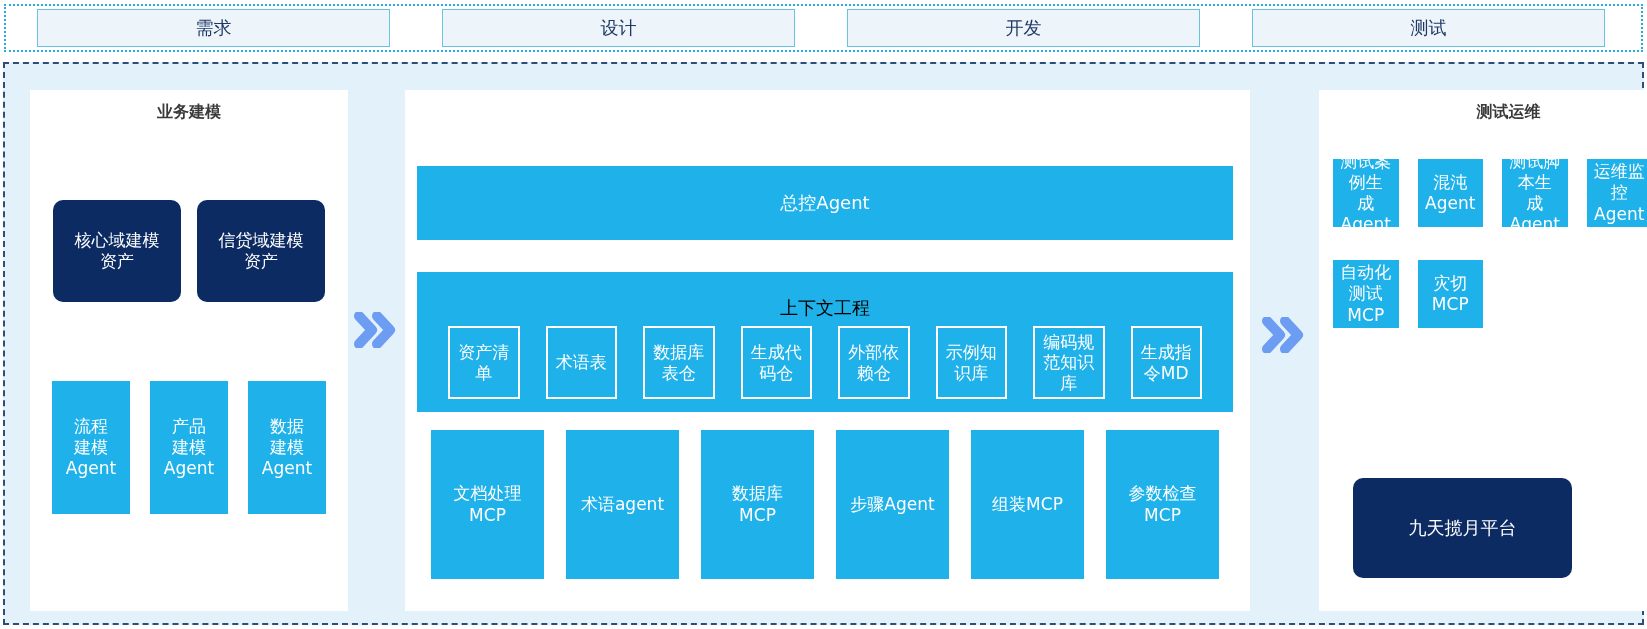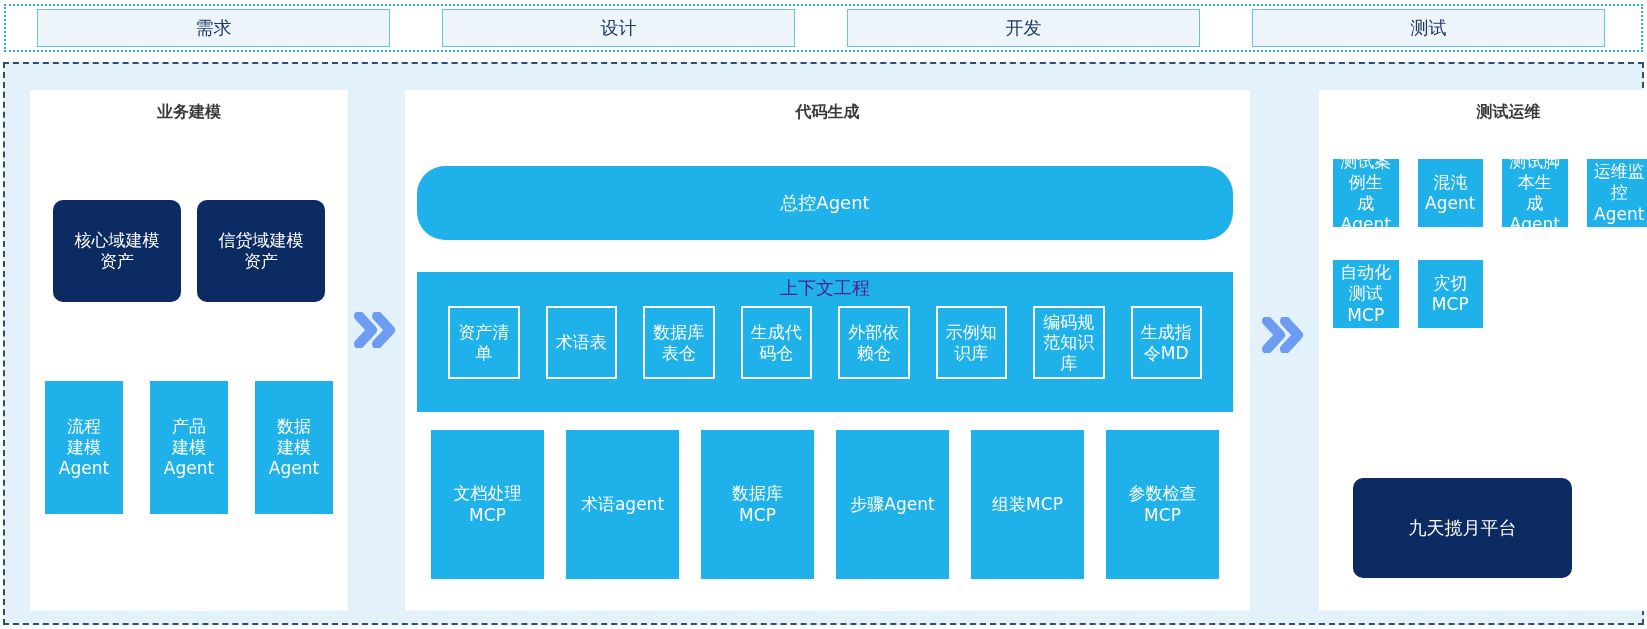--- a/index.html
+++ b/index.html
@@ -38,35 +38,35 @@
     display:flex;align-items:center;justify-content:center;
     text-align:center;color:#ffffff;font-size:17px;line-height:1.25;
     white-space:pre-line;box-sizing:border-box;
   }
   .cyan{background:#1FB1E9;}
   .navy{background:#0D2B63;border-radius:10px;}
   
   .panel-business{left:25px;width:318px;}
   .asset-row{position:absolute;top:110px;left:0;right:0;display:flex;justify-content:center;gap:16px;}
   .asset-row .bx{width:128px;height:102px;}
-  .agent-row{position:absolute;top:291px;left:0;right:0;display:flex;justify-content:center;gap:27px;}
+  .agent-row{position:absolute;top:291px;left:0;right:0;display:flex;justify-content:center;gap:20px;}
   .agent-row .bx{width:78px;height:133px;}
   
   .panel-codegen{left:400px;width:845px;}
   .master-bar{
     position:absolute;top:76px;left:12px;right:17px;height:74px;
     display:flex;align-items:center;justify-content:center;
-    color:#fff;font-size:18px;border-radius:28px;
+    color:#fff;font-size:18px;
   }
   .context-section{
     position:absolute;top:182px;left:12px;right:17px;height:140px;
     box-sizing:border-box;
   }
   .context-title{
-    padding-top:4px;text-align:center;color:#4c1d95;font-size:18px;
+    padding-top:24px;text-align:center;color:#000000;font-size:18px;
   }
   .context-items{
     display:flex;gap:26px;padding:6px 31px 0 31px;
   }
   .context-items .bx{
     flex:1;height:73px;border:2px solid #ffffff;background:transparent;
     line-height:1.18;
   }
   .tools-row{
     position:absolute;top:340px;left:12px;right:17px;
@@ -120,21 +120,20 @@
 Agent</div>
     </div>
   </div>
 
   <svg class="flow-arrow arrow-1" viewBox="0 0 44 36">
     <polyline points="6,4 19,18 6,32" fill="none" stroke="#6D9CF3" stroke-width="10" stroke-linecap="round" stroke-linejoin="round"></polyline>
     <polyline points="24,4 37,18 24,32" fill="none" stroke="#6D9CF3" stroke-width="10" stroke-linecap="round" stroke-linejoin="round"></polyline>
   </svg>
 
   <div class="panel panel-codegen">
-    <div class="panel-title">代码生成</div>
     <div class="master-bar cyan">总控Agent</div>
     <div class="context-section cyan">
       <div class="context-title">上下文工程</div>
       <div class="context-items">
         <div class="bx">资产清
 单</div>
         <div class="bx">术语表</div>
         <div class="bx">数据库
 表仓</div>
         <div class="bx">生成代

